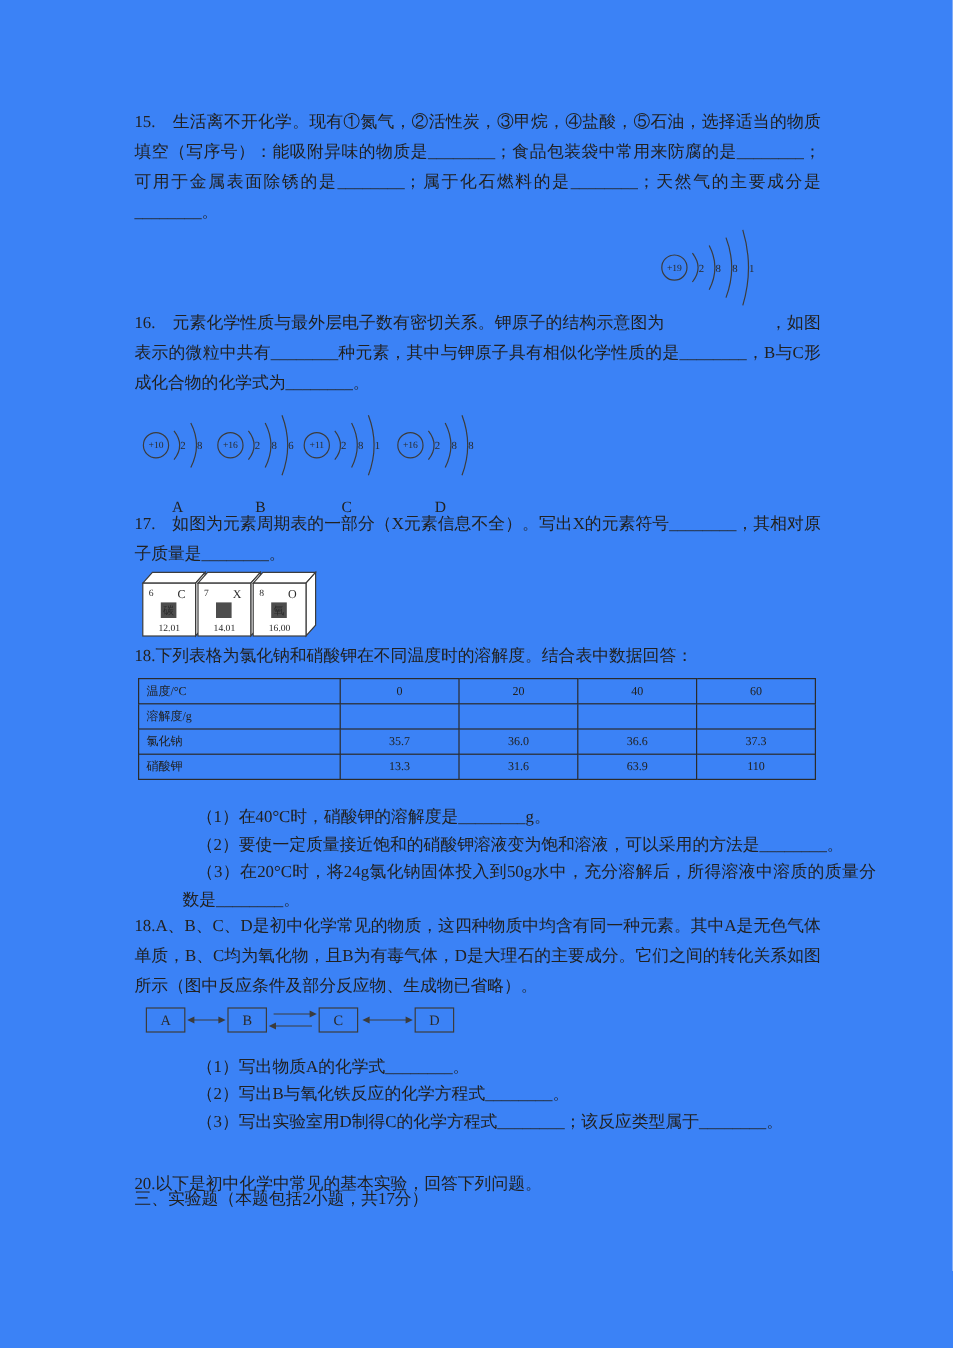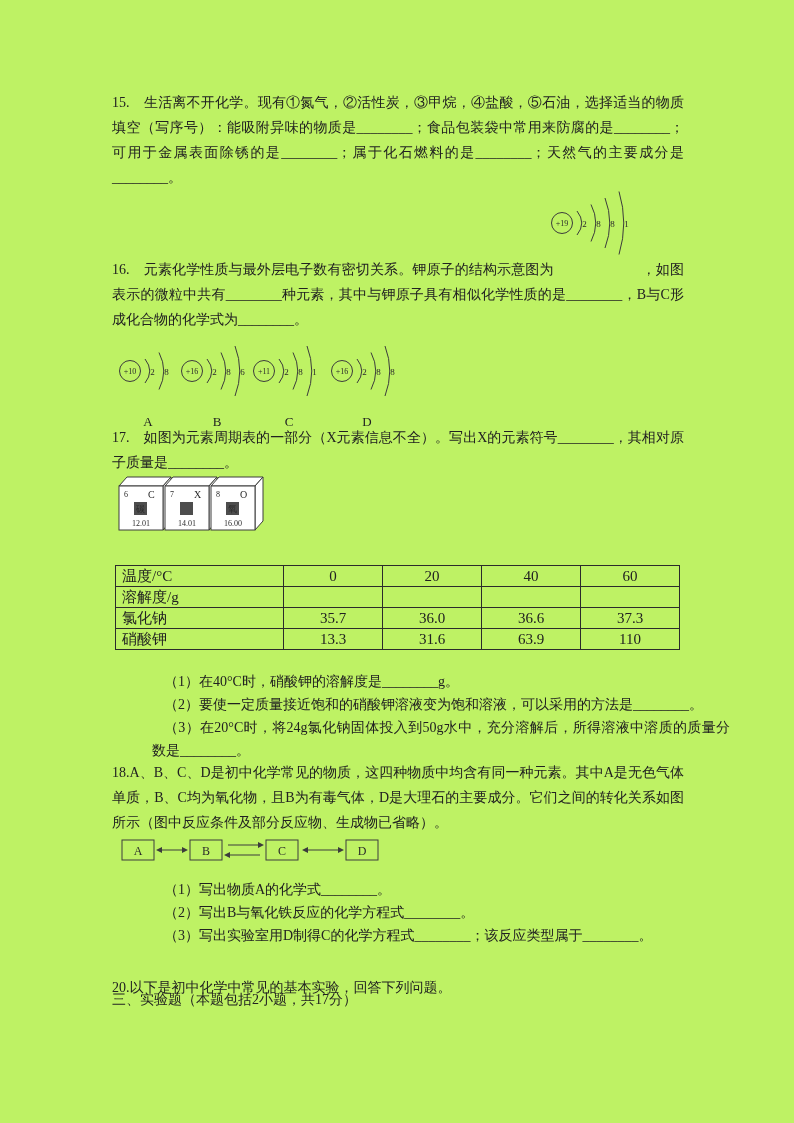--- a/index.html
+++ b/index.html
@@ -1,32 +1,32 @@
 <!DOCTYPE html>
 <html><head>
 <meta charset="utf-8">
 <style>
   * { margin:0; padding:0; box-sizing:border-box; }
   html,body { background:#ffffff; }
   body { font-family:"Liberation Serif","DejaVu Serif",serif; }
-  .page { position:relative; width:794px; height:1123px; background:#bef264; color:#212121;
+  .page { position:relative; width:794px; height:1123px; background:#3b82f6; color:#212121;
           font-size:14px; overflow:hidden; }
   .para { position:absolute; left:112px; width:572px; line-height:25px; text-align:justify; }
   .single { position:absolute; left:112px; width:600px; line-height:22px; }
   .diagram-gap { display:inline-block; width:88px; height:1px; }
   .subs { position:absolute; left:112px; width:578px;margin-left:40px; }
   .subs p { line-height:23px; text-indent:12px; text-align:justify; }
   .k-atom { position:absolute; left:549px; top:186px; }
   .particles { position:absolute; left:115px; top:334px; width:330px; height:94px; }
   .particle { position:absolute; top:0; text-align:center; }
   .plabel { font-size:13px; margin-top:2px; color:#212121; }
   .ptable-wrap { position:absolute; left:118px; top:472px; }
   .face { fill:#ffffff; stroke:#3c3c3c; stroke-width:1; }
   svg text { fill:#2a2a2a; font-family:"Liberation Serif","DejaVu Serif",serif; }
-  .sol-table { position:absolute; left:115px; top:565px; border-collapse:collapse; font-size:15px; }
+  .sol-table { position:absolute; left:115px; top:565px; border-collapse:collapse; font-size:10px; }
   .sol-table td { border:1px solid #2b2b2b; height:21px; padding:0 6px; text-align:center;
                   font-weight:normal; color:#212121; }
   .sol-table td.rowlabel { width:168px; text-align:left; }
   .sol-table td.val { width:99px; }
   .flow-wrap { position:absolute; left:116px; top:831px; }
   .section-head { position:absolute; left:112px; width:600px; line-height:22px;margin-top:36px; }
 </style>
 </head>
 <body>
 
@@ -132,20 +132,21 @@
         <rect class="face" x="93" y="14" width="44" height="44"></rect>
         <text x="98" y="25" font-size="8">8</text>
         <text x="122" y="26" font-size="10">O</text>
         <rect x="108" y="30" width="13" height="13" fill="#4d4d4d"></rect>
         <text x="114.5" y="40" font-size="9" fill="#ffffff" text-anchor="middle">氧</text>
         <text x="115" y="54" font-size="8" text-anchor="middle">16.00</text>
       </g>
     </svg>
   </div>
 
+  <p class="single" style="top:537px">18.下列表格为氯化钠和硝酸钾在不同温度时的溶解度。结合表中数据回答：</p>
 
   <table class="sol-table">
     <tbody>
       <tr>
         <td class="rowlabel">温度/°C</td>
         <td class="val">0</td>
         <td class="val">20</td>
         <td class="val">40</td>
         <td class="val">60</td>
       </tr>

